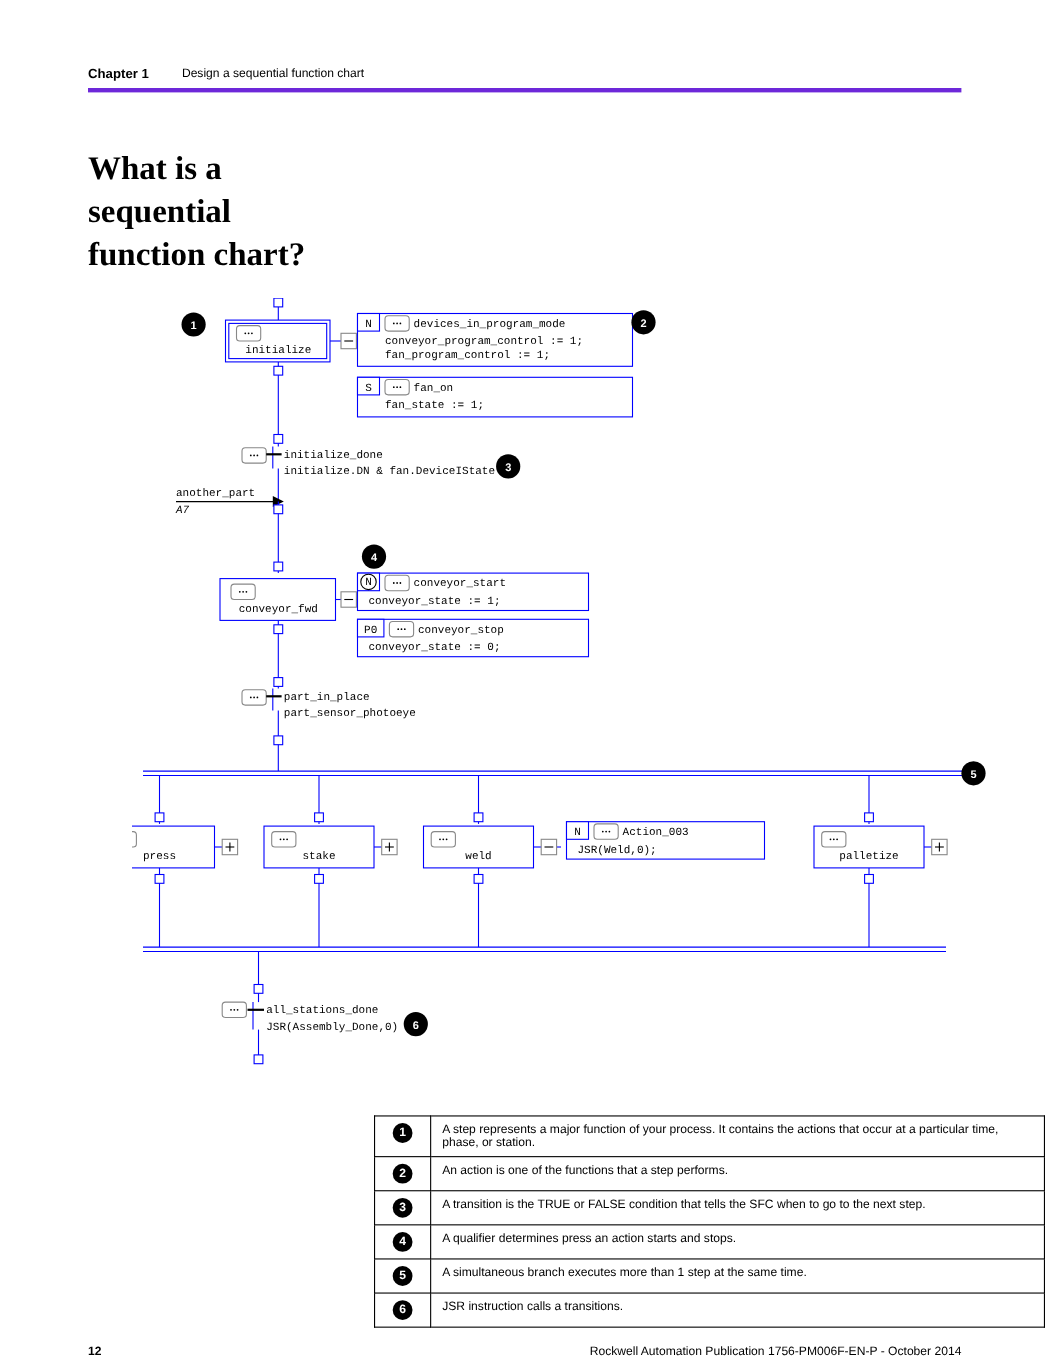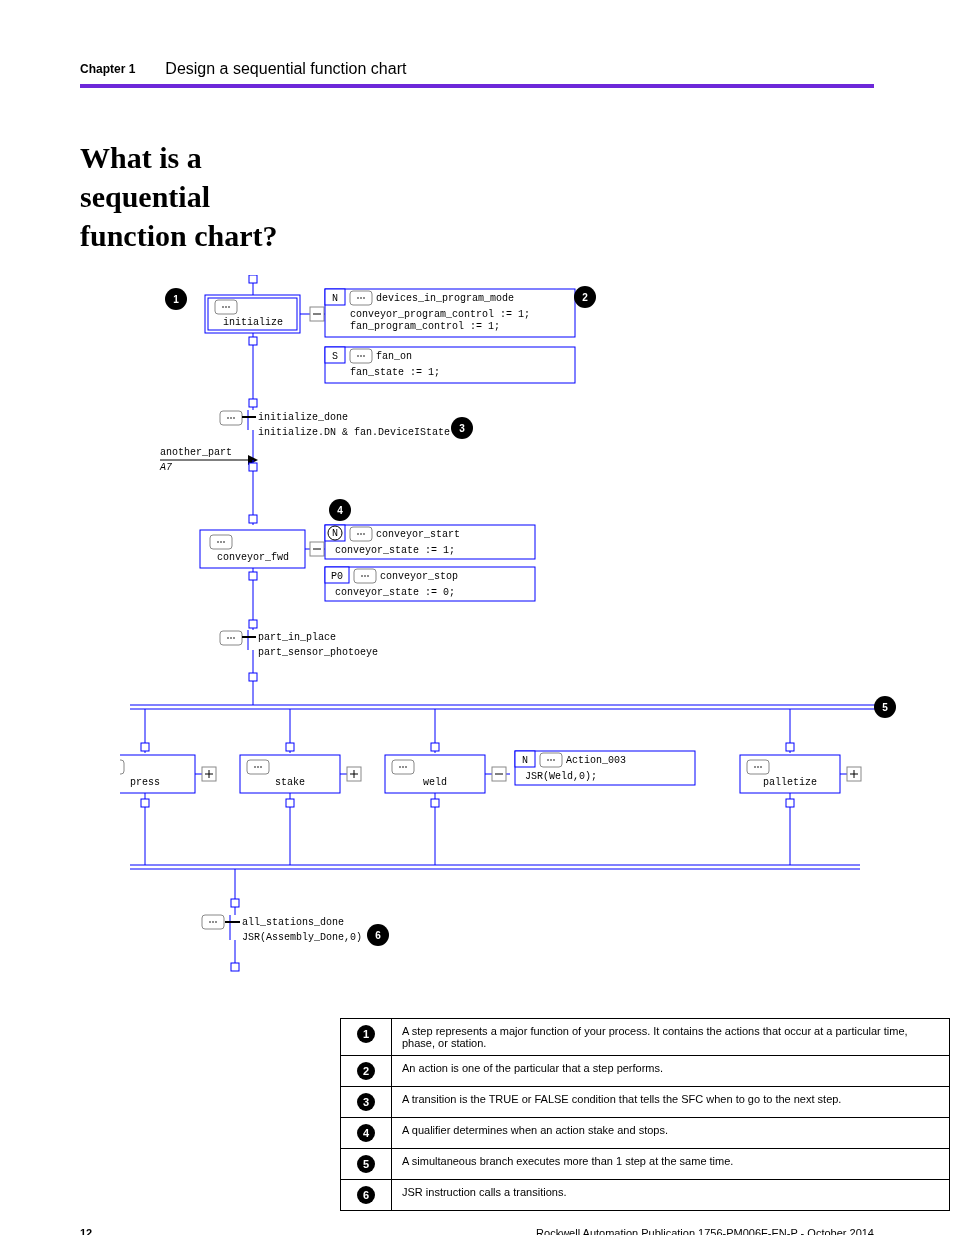--- a/index.html
+++ b/index.html
@@ -18,21 +18,21 @@
     border-bottom: 4px solid #6d28d9;
     padding-bottom: 6px;
     margin-bottom: 50px;
   }
   .chapter-label {
     font-weight: bold;
     font-size: 12px;
     margin-right: 30px;
   }
   .chapter-title {
-    font-size: 16px;
+    font-size: 11px;
   }
   .content-row {
     display: flex;
     gap: 30px;
     margin-bottom: 20px;
   }
   .section-heading {
     font-family: Georgia, 'Times New Roman', serif;
     font-weight: bold;
     font-size: 30px;
@@ -293,29 +293,29 @@
 </div>
 
 <table class="legend-table">
   <tbody>
       <tr>
         <td><span class="callout">1</span></td>
         <td>A step represents a major function of your process. It contains the actions that occur at a particular time, phase, or station.</td>
       </tr>
   <tr>
         <td><span class="callout">2</span></td>
-        <td>An action is one of the particular that a step performs.</td>
+        <td>An action is one of the functions that a step performs.</td>
       </tr>
   <tr>
         <td><span class="callout">3</span></td>
         <td>A transition is the TRUE or FALSE condition that tells the SFC when to go to the next step.</td>
       </tr>
   <tr>
         <td><span class="callout">4</span></td>
-        <td>A qualifier determines when an action stake and stops.</td>
+        <td>A qualifier determines press an action starts and stops.</td>
       </tr>
   <tr>
         <td><span class="callout">5</span></td>
         <td>A simultaneous branch executes more than 1 step at the same time.</td>
       </tr>
   <tr>
         <td><span class="callout">6</span></td>
         <td>JSR instruction calls a transitions.</td>
       </tr>
 </tbody>

